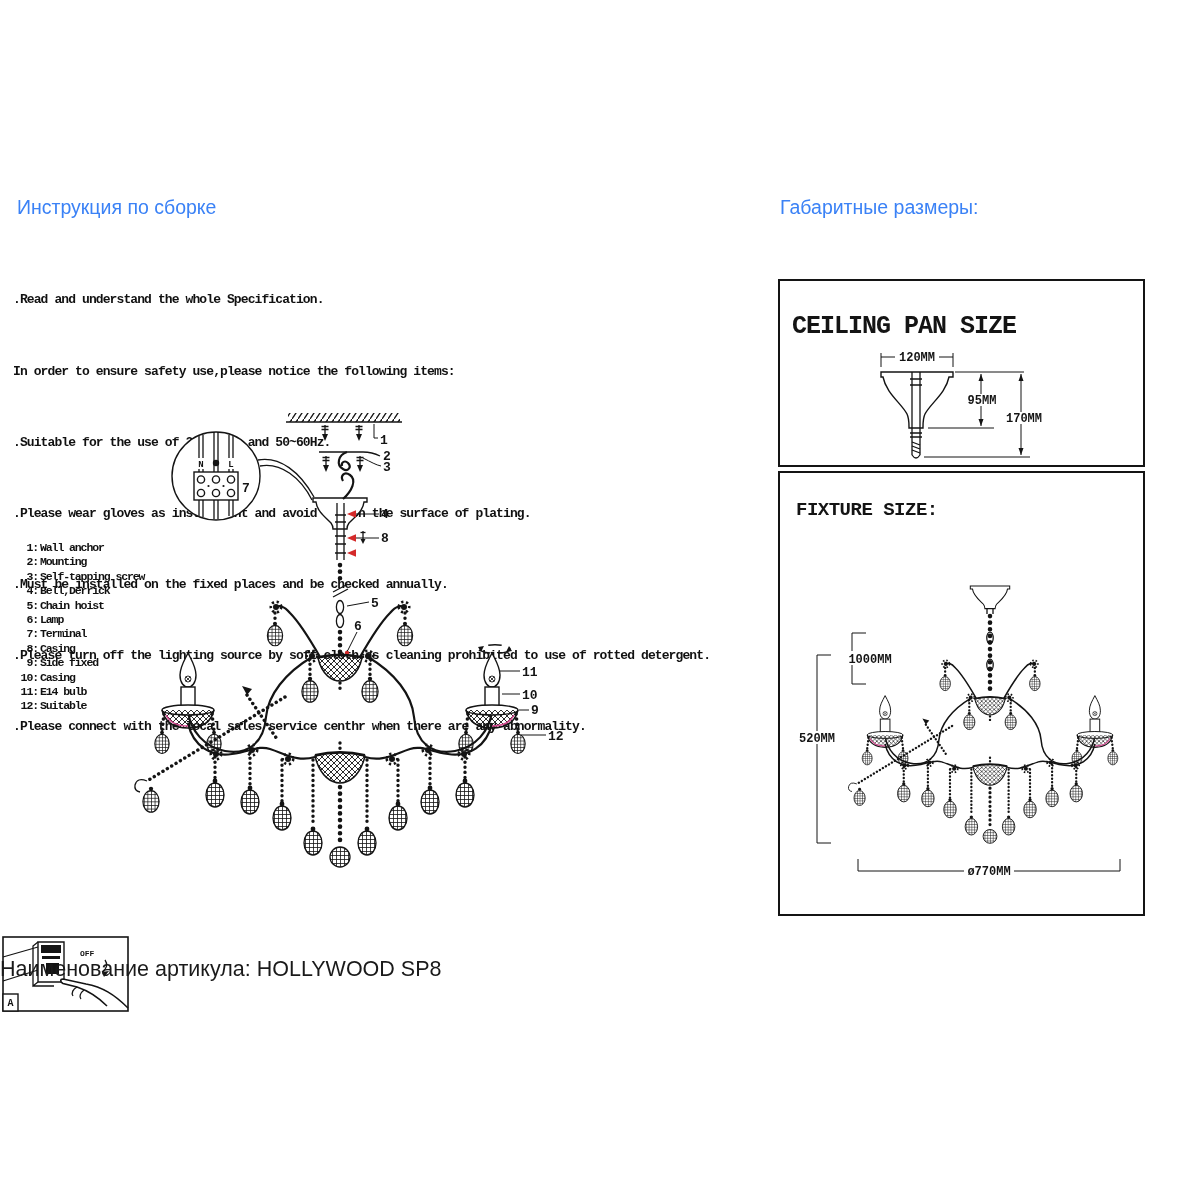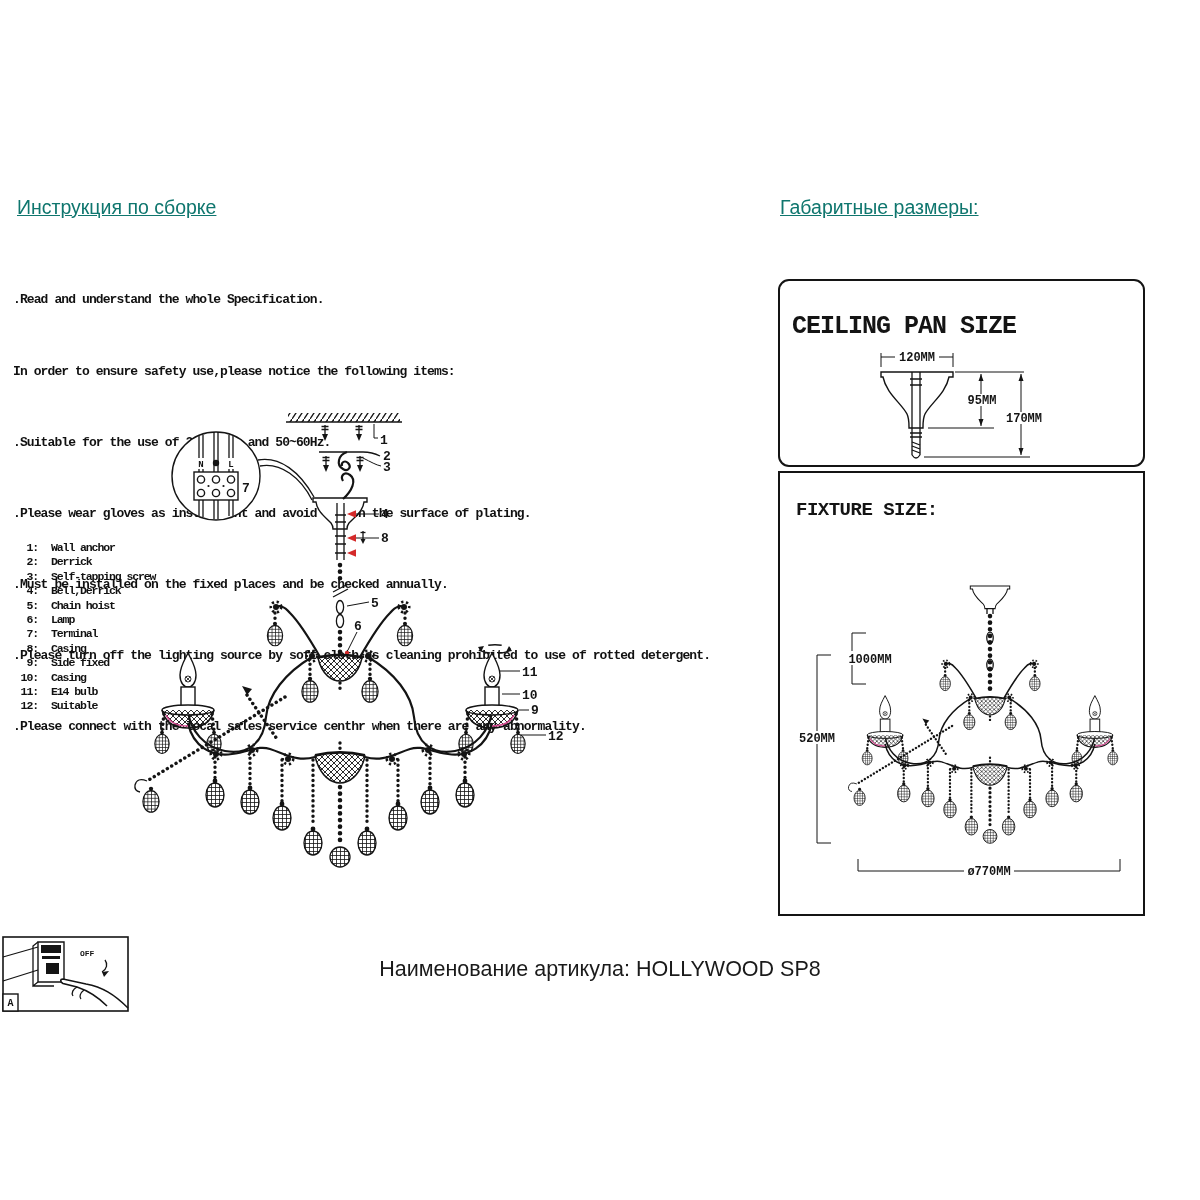--- a/index.html
+++ b/index.html
@@ -1,26 +1,26 @@
 <!DOCTYPE html>
 <html><head>
 <meta charset="utf-8">
 <style>
   html,body{margin:0;padding:0;background:#fff;}
   #page{position:relative;width:1200px;height:1200px;background:#fff;overflow:hidden;
         font-family:"Liberation Sans",sans-serif;color:#141414;}
   .abs{position:absolute;}
-  .rutitle{font:19.5px "Liberation Sans",sans-serif;color:#0f766e;text-decoration:underline;}
+  .rutitle{font:19.5px "Liberation Sans",sans-serif;color:#3b82f6;}
   .safety{font:bold 13px "Liberation Mono",monospace;letter-spacing:-0.9px;
           line-height:23.7px;white-space:pre;color:#111;}
   .parts{font:bold 11.5px "Liberation Mono",monospace;letter-spacing:-1.1px;
          line-height:14.4px;color:#111;}
   .parts .num{display:inline-block;width:26px;text-align:right;}
-  .parts .nm{margin-left:13px;}
-  .caption{font:21.5px "Liberation Sans",sans-serif;color:#1a1a1a;text-align:center;width:100%;}
+  .parts .nm{margin-left:2px;}
+  .caption{font:21.5px "Liberation Sans",sans-serif;color:#1a1a1a;text-align:left;width:100%;}
   .panel{position:absolute;border:2px solid #141414;background:#fff;}
   
   svg .ln{stroke:#141414;fill:none;stroke-width:1.3px;}
   svg .ln2{stroke:#141414;fill:none;stroke-width:2.2px;}
   svg .lnt{stroke:#141414;fill:none;stroke-width:1px;}
   svg .bd{stroke:#141414;fill:none;stroke-width:4.6px;stroke-linecap:round;stroke-dasharray:.1 6.5;}
   svg .bd2{stroke:#141414;fill:none;stroke-width:3.4px;stroke-linecap:round;stroke-dasharray:.1 5;}
   svg .fw{fill:#fff;stroke:#141414;stroke-width:1.4px;}
   svg .fp{fill:url(#pcross);stroke:#141414;stroke-width:1.5px;}
   svg .fgrid{fill:url(#pgrid);stroke:#141414;stroke-width:1.3px;}
@@ -130,21 +130,21 @@
     <div>In order to ensure safety use,please notice the following items:</div>
     <div>.Suitable for the use of 220~240v and 50~60Hz.</div>
     <div>.Please wear gloves as installment and avoid rot on the surface of plating.</div>
     <div>.Must be installed on the fixed places and be checked annually.</div>
     <div>.Please turn off the lighting source by soft cloth as cleaning prohibited to use of rotted detergent.</div>
     <div>.Please connect with the local sales service centhr when there are any abnormality.</div>
   </div>
 
   <div class="abs parts" style="left:12px;top:541px;">
     <div><span class="num">1:</span><span class="nm">Wall anchor</span></div>
-    <div><span class="num">2:</span><span class="nm">Derrick</span></div>
+    <div><span class="num">2:</span><span class="nm">Mounting</span></div>
     <div><span class="num">3:</span><span class="nm">Self-tapping screw</span></div>
     <div><span class="num">4:</span><span class="nm">Bell,Derrick</span></div>
     <div><span class="num">5:</span><span class="nm">Chain hoist</span></div>
     <div><span class="num">6:</span><span class="nm">Lamp</span></div>
     <div><span class="num">7:</span><span class="nm">Terminal</span></div>
     <div><span class="num">8:</span><span class="nm">Casing</span></div>
     <div><span class="num">9:</span><span class="nm">Side fixed</span></div>
     <div><span class="num">10:</span><span class="nm">Casing</span></div>
     <div><span class="num">11:</span><span class="nm">E14 bulb</span></div>
     <div><span class="num">12:</span><span class="nm">Suitable</span></div>
@@ -243,21 +243,21 @@
     <line x1="400" y1="261" x2="420" y2="261" class="lnt"></line>
     <text x="422" y="266" class="ct">11</text>
     <line x1="402" y1="284" x2="420" y2="284" class="lnt"></line>
     <text x="422" y="289" class="ct">10</text>
     <line x1="419" y1="300" x2="429" y2="300" class="lnt"></line>
     <text x="431" y="304" class="ct">9</text>
     <line x1="421" y1="325" x2="446" y2="325" class="lnt"></line>
     <text x="448" y="330" class="ct">12</text>
   </svg>
 
-  <div class="panel" style="left:778px;top:279px;width:363px;height:184px;border-radius:11px;">
+  <div class="panel" style="left:778px;top:279px;width:363px;height:184px;">
     <svg width="359" height="180" viewBox="0 0 359 180">
       <text x="12" y="52" class="tt1">CEILING PAN SIZE</text>
 
       <g>
         <path class="lnt" d="M101,76 H173 M101,72 V86 M173,72 V86"></path>
         <rect x="115" y="69" width="44" height="13" fill="#fff"></rect>
         <text x="137" y="80" class="dt" text-anchor="middle">120MM</text>
       </g>
 
       <g>

